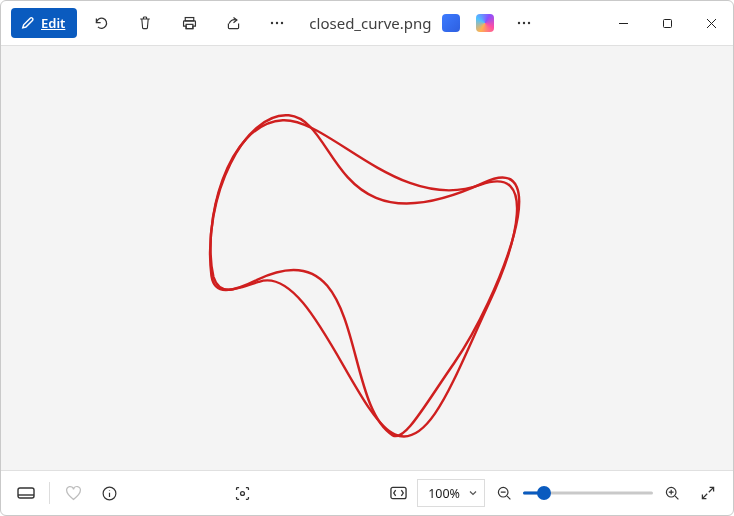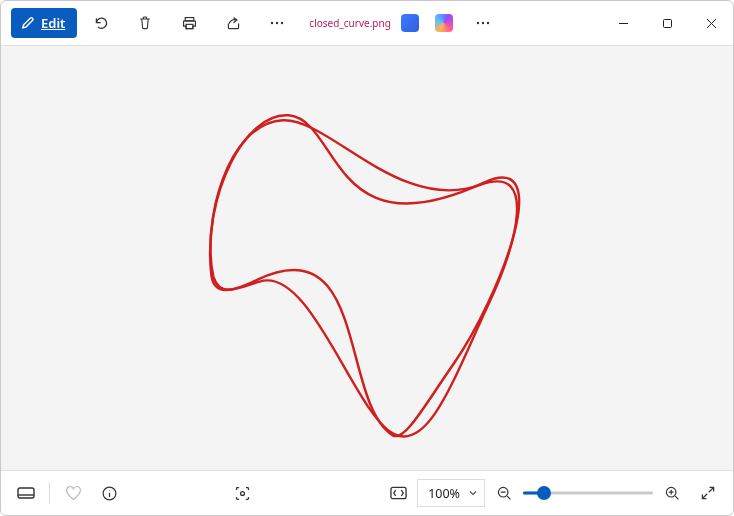--- a/index.html
+++ b/index.html
@@ -40,21 +40,21 @@
     width:40px; height:40px;
     display:flex; align-items:center; justify-content:center;
     color:#333; cursor:pointer;
     border-radius:4px;
   }
   .filename-area {
     margin-left:8px;
     display:flex; align-items:center; gap:10px;
     flex:0 0 auto;
   }
-  .filename { font-size:10px; color:#be185d; }
+  .filename { font-size:15px; color:#404040; }
   .tile {
     width:18px; height:18px; border-radius:4px; display:inline-block;
   }
   .tile-blue { background:linear-gradient(135deg,#3d7bff,#2d5fe0); }
   .tile-swirl {
     background: conic-gradient(from 120deg,#ff4fa3,#ffb24f,#4fc2ff,#8a4fff,#ff4fa3);
   }
   .spacer { flex:1; }
   .win-btn {
     width:44px; height:40px;

